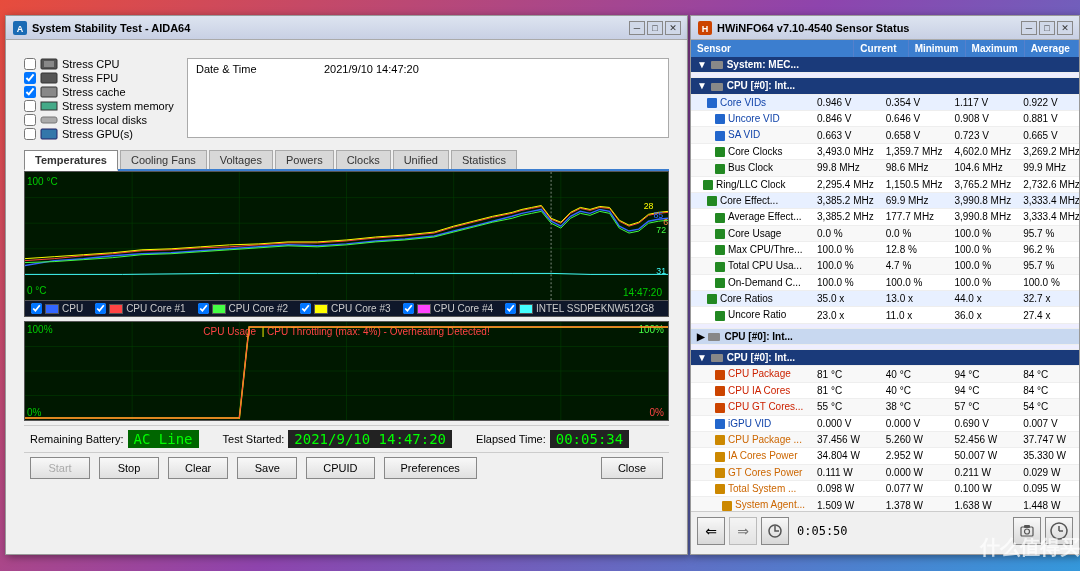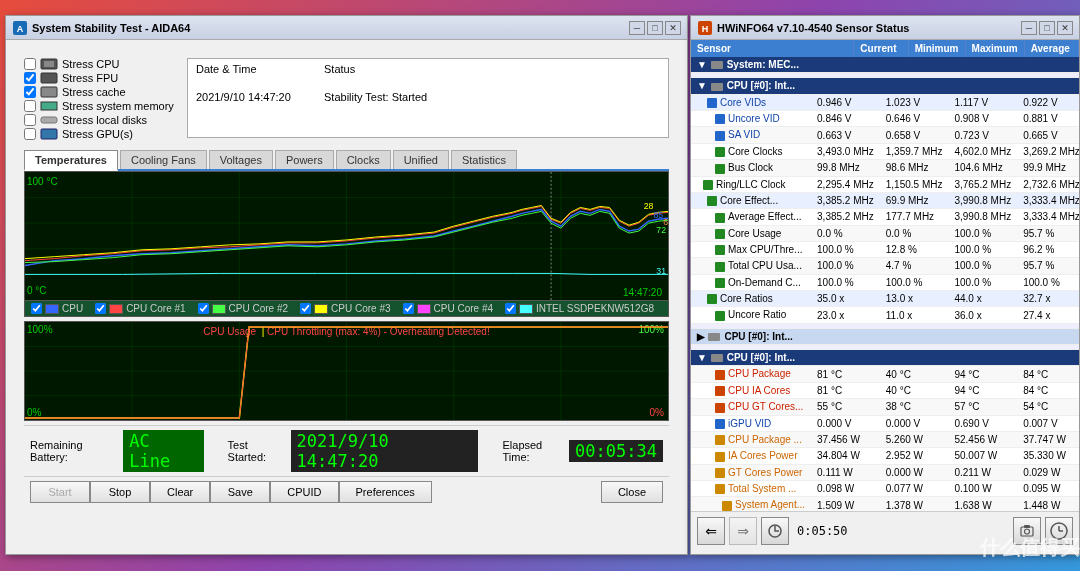--- a/index.html
+++ b/index.html
@@ -167,21 +167,21 @@
     .chart-label-x {
       position: absolute;
       color: #00cc00;
       font-size: 10px;
       bottom: 2px;
       right: 6px;
     }
 
     
     .chart-legend {
-      background: #14532d;
+      background: #0f172a;
       border: 1px solid #555;
       border-top: none;
       padding: 2px 6px;
       display: flex;
       gap: 12px;
       align-items: center;
       flex-wrap: wrap;
     }
     .legend-item {
       display: flex;
@@ -221,29 +221,29 @@
     .status-item {
       display: flex;
       align-items: center;
       gap: 4px;
       font-size: 11px;
     }
     .status-badge {
       background: #222;
       color: #00ff00;
       padding: 1px 6px;
-      font-size: 17px;
+      font-size: 14px;
       font-family: monospace;
     }
     .status-badge.green-bg { background: #006600; }
 
     
     .action-buttons {
       display: flex;
-      gap: 0;
+      gap: 9px;
       padding: 4px 6px;
       background: #f0f0f0;
       border-top: 1px solid #ccc;
     }
     .btn {
       padding: 4px 16px;
       background: linear-gradient(to bottom, #f8f8f8, #e0e0e0);
       border: 1px solid #888;
       font-size: 11px;
       cursor: pointer;
@@ -426,23 +426,21 @@
                 <rect x="1" y="1" width="16" height="10" rx="1" fill="#37a" stroke="#226" stroke-width="1"></rect>
               </svg>
           </span>
           <span>Stress GPU(s)</span>
         </div>
       </div>
 
       <div class="status-panel">
         <div class="status-grid">
           <div>Date &amp; Time</div>
-          <div>Status</div>
           <div>2021/9/10 14:47:20</div>
-          <div>Stability Test: Started</div>
         </div>
       </div>
     </div>
 
     <div class="tab-bar">
       <div class="tab active">Temperatures</div>
       <div class="tab">Cooling Fans</div>
       <div class="tab">Voltages</div>
       <div class="tab">Powers</div>
       <div class="tab">Clocks</div>
@@ -628,21 +626,21 @@
               </svg><span>CPU [#0]: Int...</span>
     </td>
           </tr>
           <tr style="background: rgb(232, 240, 255);">
     <td style="padding-left:16px;">
       <svg width="10" height="10" viewBox="0 0 10 10" style="margin-right:3px;vertical-align:middle;">
                 <rect x="0" y="0" width="10" height="10" rx="1" fill="#2266cc"></rect>
               </svg><span style="color:#1144aa">Core VIDs</span>
     </td>
     <td>0.946 V</td>
-    <td>1.023 V</td>
+    <td>0.354 V</td>
     <td>1.117 V</td>
     <td>0.922 V</td>
   </tr>
           <tr style="background: rgb(255, 255, 255);">
     <td style="padding-left:24px;">
       <svg width="10" height="10" viewBox="0 0 10 10" style="margin-right:3px;vertical-align:middle;">
                 <rect x="0" y="0" width="10" height="10" rx="1" fill="#2266cc"></rect>
               </svg><span style="color:#1144aa">Uncore VID</span>
     </td>
     <td>0.846 V</td>

